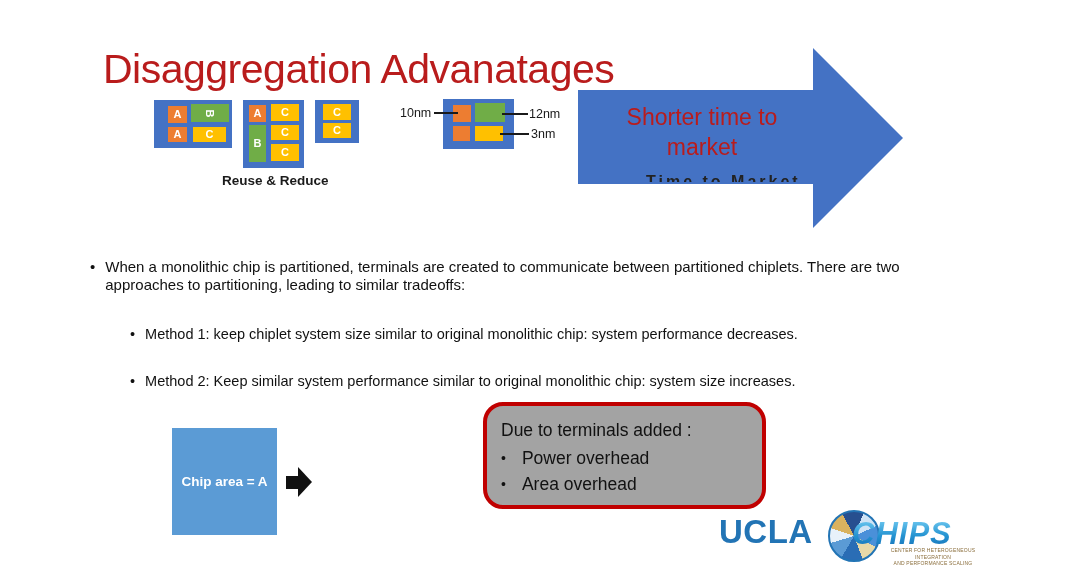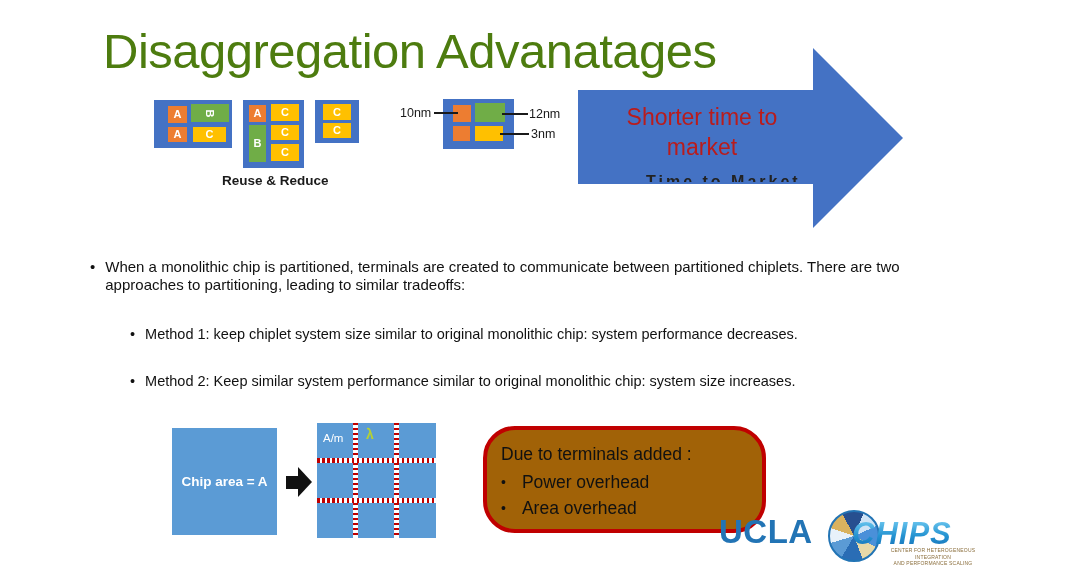--- a/index.html
+++ b/index.html
@@ -1,20 +1,20 @@
 <!DOCTYPE html>
 <html><head>
 <meta charset="utf-8">
 <style>
   html,body{margin:0;padding:0;background:#fff;width:1080px;height:568px;overflow:hidden;
     font-family:"Liberation Sans",sans-serif;}
   .abs{position:absolute;}
   .slide{position:relative;width:1080px;height:568px;background:#ffffff;}
 
-  .title{left:103px;top:23px;font-size:49px;font-weight:400;color:#4d7c0f;letter-spacing:-0.5px;}
+  .title{left:103px;top:46px;font-size:41px;font-weight:400;color:#b91c1c;letter-spacing:-0.5px;}
 
   
   .chip{position:absolute;background:#4472C4;}
   .blk{position:absolute;display:flex;align-items:center;justify-content:center;
        color:#fff;font-weight:bold;font-size:11px;line-height:1;}
   .orange{background:#ED7D31;} .green{background:#70AD47;} .yellow{background:#FFC000;}
   .rot .t{transform:rotate(90deg);display:inline-block;}
 
   .caption{position:absolute;font-weight:bold;font-size:13.5px;color:#1a1a1a;}
 
@@ -43,21 +43,21 @@
   .cell{position:absolute;width:36px;height:35px;background:#5B9BD5;}
   .vdash{position:absolute;top:0;width:5px;height:115px;
     background:repeating-linear-gradient(180deg,#C00000 0 2.5px,#ffffff 2.5px 5px);}
   .hdash{position:absolute;left:0;height:5px;width:119px;
     background:repeating-linear-gradient(90deg,#C00000 0 2.5px,#ffffff 2.5px 5px);}
   .cell-label{position:absolute;left:6px;top:9px;color:#fff;font-size:11.5px;}
   .lambda{position:absolute;left:49px;top:3px;color:#b5d132;font-weight:bold;font-size:14px;z-index:2;}
 
   
   .callout{left:483px;top:402px;width:283px;height:107px;border:4px solid #C00000;
-    border-radius:32px;background:#a16207;box-sizing:border-box;color:#111;margin-top:24px;}
+    border-radius:20px;background:#a3a3a3;box-sizing:border-box;color:#111;}
   .callout-heading{position:absolute;left:14px;top:14px;font-size:17.5px;}
   .callout-item{position:absolute;left:14px;display:flex;font-size:17.5px;}
   .callout-item .bullet-dot{margin-right:16px;font-size:14px;padding-top:2px;}
 
   
   .ucla{left:719px;top:513px;font-size:33px;font-weight:bold;color:#2274B5;letter-spacing:0.5px;}
   .logo-circle{left:828px;top:510px;width:52px;height:52px;border-radius:50%;
     border:2px solid #2274B5;box-sizing:border-box;
     background:conic-gradient(from 210deg,#5b9bd5 0 12%,#e8f1fa 12% 22%,#d9b25f 22% 34%,
       #274f8f 34% 48%,#cfe3f5 48% 60%,#4a90d9 60% 74%,#e8d9a8 74% 86%,#2a6db5 86% 100%);}
@@ -131,38 +131,20 @@
     <span>Method 2: Keep similar system performance similar to original monolithic chip: system size increases.</span>
   </div>
 
   <div class="abs chip-square">
     <span>Chip area = A</span>
   </div>
   <div class="abs blk-arrow">
     <div class="shaft"></div>
     <div class="head"></div>
   </div>
-  <div class="abs grid">
-    <div class="cell" style="left:0;top:0;">
-      <span class="cell-label">A/m</span>
-    </div>
-    <div class="cell" style="left:41px;top:0;"></div>
-    <div class="cell" style="left:82px;top:0;width:37px;"></div>
-    <div class="cell" style="left:0;top:40px;"></div>
-    <div class="cell" style="left:41px;top:40px;"></div>
-    <div class="cell" style="left:82px;top:40px;width:37px;"></div>
-    <div class="cell" style="left:0;top:80px;"></div>
-    <div class="cell" style="left:41px;top:80px;"></div>
-    <div class="cell" style="left:82px;top:80px;width:37px;"></div>
-    <div class="vdash" style="left:36px;"></div>
-    <div class="vdash" style="left:77px;"></div>
-    <div class="hdash" style="top:35px;"></div>
-    <div class="hdash" style="top:75px;"></div>
-    <span class="lambda">λ</span>
-  </div>
 
   <div class="abs callout">
     <div class="callout-heading">Due to terminals added :</div>
     <div class="callout-item" style="top:42px;">
       <span class="bullet-dot">•</span>
       <span>Power overhead</span>
     </div>
     <div class="callout-item" style="top:68px;">
       <span class="bullet-dot">•</span>
       <span>Area overhead</span>

